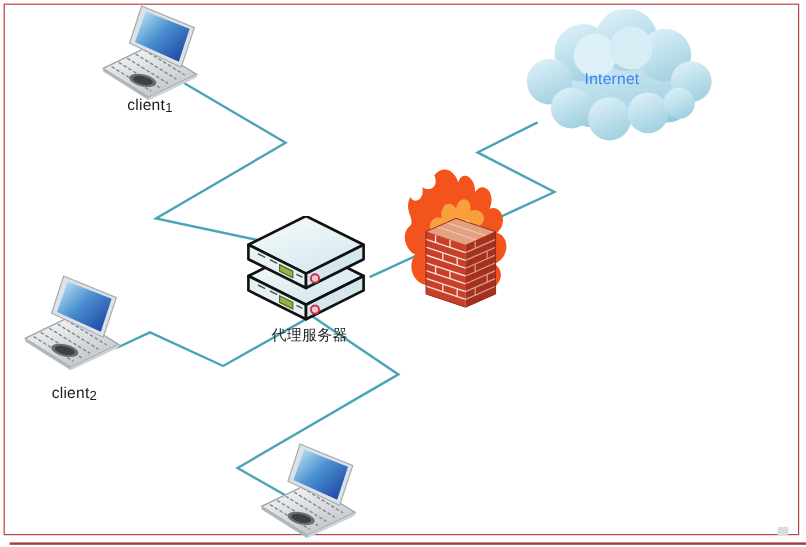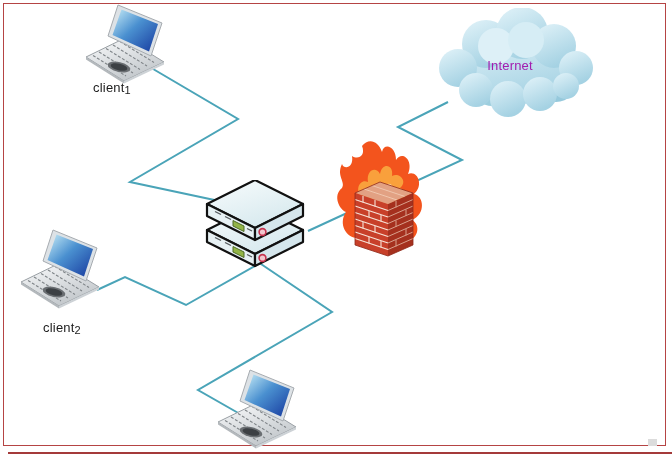--- a/index.html
+++ b/index.html
@@ -6,21 +6,21 @@
   body{font-family:"Liberation Sans",sans-serif;background:#ffffff;}
   .canvas{position:relative;width:672px;height:456px;background:#ffffff;overflow:hidden;}
   .frame{position:absolute;left:3px;top:3px;width:661px;height:441px;border:1.5px solid #b54444;background:#ffffff;}
   .bottom-line{position:absolute;left:8px;top:452px;width:664px;height:0;border-top:2px solid #a43a3a;}
   .resize-handle{position:absolute;left:648px;top:439px;width:9px;height:7px;background:#dcdcdc;}
   .links{position:absolute;left:0;top:0;pointer-events:none;}
   .icon{position:absolute;}
   .node-label{position:absolute;font-size:13px;color:#1c1c1c;text-align:center;letter-spacing:0.2px;}
   .node-label sub{font-size:11px;vertical-align:-0.15em;}
   .cjk{font-size:12.5px;color:#2a2a2a;}
-  .internet-label{font-size:13px;color:#a21caf;}
+  .internet-label{font-size:13px;color:#3b82f6;}
 </style>
 </head>
 <body>
 
 <div class="canvas">
   <div class="frame"></div>
 
   <svg width="0" height="0" style="position:absolute">
     <defs>
       <linearGradient id="screenGrad" x1="0" y1="0" x2="1" y2="1">
@@ -143,25 +143,26 @@
           <path d="M66,102 L66,108.5"></path>
       </g>
       <polygon points="50,44 25,55 25,107 58,118 83,107 83,55" fill="none" stroke="#8f2a1a" stroke-width="0.8"></polygon>
     </g>
   </svg>
 
   <svg class="icon" style="left:203px;top:180px" width="104" height="88" viewBox="0 0 104 88">
     <use href="#server-slab" y="26"></use>
     <use href="#server-slab"></use>
   </svg>
+  <div class="node-label cjk" style="left:210px;top:271px;width:96px"><span>代理服务器</span></div>
 
   <svg class="icon" style="left:83px;top:4px" width="84" height="80" viewBox="0 0 84 80">
     <use href="#laptop-shape"></use>
   </svg>
-  <div class="node-label" style="left:80px;top:80px;width:64px"><span>client</span><sub>1</sub></div>
+  <div class="node-label" style="left:93px;top:80px;width:64px"><span>client</span><sub>1</sub></div>
 
   <svg class="icon" style="left:18px;top:229px" width="84" height="80" viewBox="0 0 84 80">
     <use href="#laptop-shape"></use>
   </svg>
   <div class="node-label" style="left:30px;top:320px;width:64px"><span>client</span><sub>2</sub></div>
 
   <svg class="icon" style="left:215px;top:369px" width="84" height="80" viewBox="0 0 84 80">
     <use href="#laptop-shape"></use>
   </svg>
 

